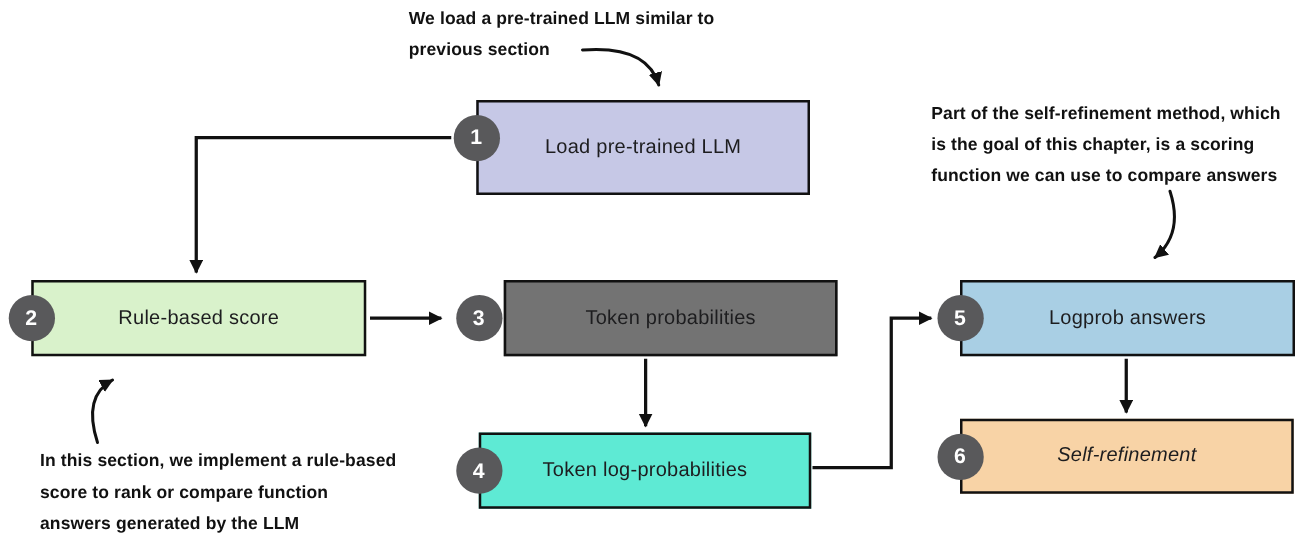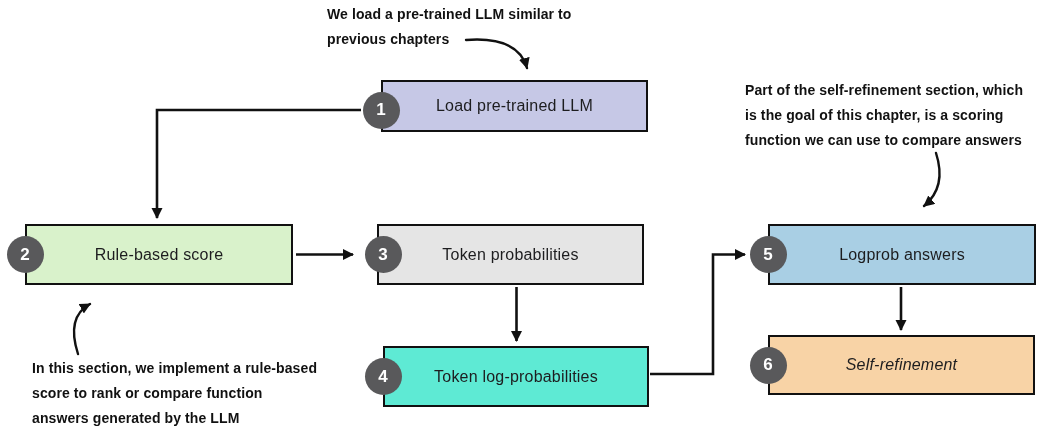--- a/index.html
+++ b/index.html
@@ -83,27 +83,27 @@
     <path class="arrow" d="M 361 110 L 157 110 L 157 218" marker-end="url(#ah)"></path>
     <path class="arrow" d="M 296 254.5 L 353 254.5" marker-end="url(#ah)"></path>
     <path class="arrow" d="M 516.5 287 L 516.5 341" marker-end="url(#ah)"></path>
     <path class="arrow" d="M 650 374 L 713 374 L 713 254.5 L 745 254.5" marker-end="url(#ah)"></path>
     <path class="arrow" d="M 901 287 L 901 330" marker-end="url(#ah)"></path>
     <path class="arrow curved" d="M 466 40 Q 518 36 527 68" marker-end="url(#ah)"></path>
     <path class="arrow curved" d="M 936 153 Q 947 187 924 206" marker-end="url(#ah)"></path>
     <path class="arrow curved" d="M 78 354 Q 66 317 90 304" marker-end="url(#ah)"></path>
   </svg>
 
-  <div class="box" style="left: 381px; top: 80px; width: 267px; height: 52px; background-color: rgb(198, 200, 230);">
+  <div class="box" style="left: 381px; top: 80px; width: 267px; height: 76px; background-color: rgb(198, 200, 230);">
     <span class="label">Load pre-trained LLM</span>
   </div>
   <div class="box" style="left: 25px; top: 224px; width: 268px; height: 61px; background-color: rgb(217, 242, 203);">
     <span class="label">Rule-based score</span>
   </div>
-  <div class="box" style="left: 377px; top: 224px; width: 267px; height: 61px; background-color: #e5e5e5; text-align: right;">
+  <div class="box" style="left: 403px; top: 224px; width: 267px; height: 61px; background-color: #737373; text-align: right;">
     <span class="label">Token probabilities</span>
   </div>
   <div class="box" style="left: 383px; top: 346px; width: 266px; height: 61px; background-color: #5eead4;">
     <span class="label">Token log-probabilities</span>
   </div>
   <div class="box" style="left: 768px; top: 224px; width: 268px; height: 61px; background-color: rgb(169, 207, 228);">
     <span class="label">Logprob answers</span>
   </div>
   <div class="box" style="left: 768px; top: 335px; width: 267px; height: 60px; background-color: rgb(248, 211, 166); font-style: italic;">
     <span class="label">Self-refinement</span>
@@ -122,21 +122,21 @@
       <span>4</span>
     </div>
   <div class="badge" style="left:749.5px; top:236px;">
       <span>5</span>
     </div>
   <div class="badge" style="left:749.5px; top:346.5px;">
       <span>6</span>
     </div>
 
   <div class="ann" style="left:327px; top:2px;">We load a pre-trained LLM similar to
-previous chapters</div>
-  <div class="ann" style="left:745px; top:78px;">Part of the self-refinement section, which
+previous section</div>
+  <div class="ann" style="left:745px; top:78px;">Part of the self-refinement method, which
 is the goal of this chapter, is a scoring
 function we can use to compare answers</div>
   <div class="ann" style="left:32px; top:356px;">In this section, we implement a rule-based
 score to rank or compare function
 answers generated by the LLM</div>
 
 </div>
 
 </body></html>

